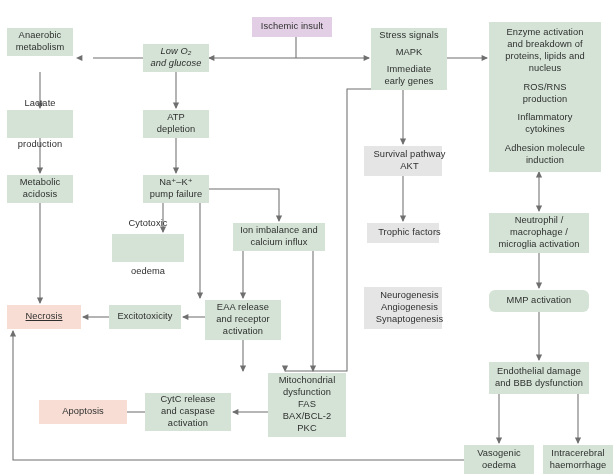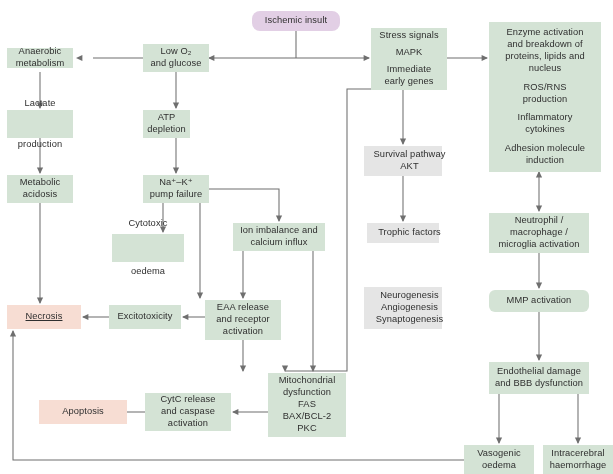--- a/index.html
+++ b/index.html
@@ -111,28 +111,28 @@
         <path d="M268,412 L233,412"></path>
         <polygon points="232,412 238.4,408.9 238.4,415.1" fill="#6f6f6f" stroke="none"></polygon>
         <path d="M145,412 L113,412"></path>
         <polygon points="112,412 118.4,408.9 118.4,415.1" fill="#6f6f6f" stroke="none"></polygon>
         <path d="M464,460 L13,460 L13,331"></path>
         <polygon points="13,330 9.9,336.4 16.1,336.4" fill="#6f6f6f" stroke="none"></polygon>
       </g>
   </svg>
 
   <div id="node-layer">
-      <div class="node c-purple" style="left: 252px; top: 11px; width: 88px; height: 20px; border-radius: 8px;">
+      <div class="node c-purple" style="left: 252px; top: 17px; width: 80px; height: 20px;">
         <span class="ln">Ischemic insult</span>
       </div>
-      <div class="node c-green" style="left: 7px; top: 48px; width: 66px; height: 20px;">
+      <div class="node c-green" style="left: 7px; top: 28px; width: 66px; height: 28px;">
         <span class="ln">Anaerobic</span>
         <span class="ln">metabolism</span>
       </div>
-      <div class="node c-green" style="left: 143px; top: 44px; width: 66px; height: 28px;">
+      <div class="node c-green" style="left: 143px; top: 44px; width: 66px; height: 28px; font-style: italic;">
         <span class="ln">Low O₂</span>
         <span class="ln">and glucose</span>
       </div>
       <div class="node c-green" style="left: 371px; top: 28px; width: 76px; height: 62px;">
         <span class="ln">Stress signals</span>
         <span class="gap"></span>
         <span class="ln">MAPK</span>
         <span class="gap"></span>
         <span class="ln">Immediate</span>
         <span class="ln">early genes</span>
@@ -149,21 +149,21 @@
         <span class="ln">Inflammatory</span>
         <span class="ln">cytokines</span>
         <span class="gap"></span>
         <span class="ln">Adhesion molecule</span>
         <span class="ln">induction</span>
       </div>
       <div class="node c-green" style="left: 7px; top: 110px; width: 66px; height: 28px; gap: 29px;">
         <span class="ln">Lactate</span>
         <span class="ln">production</span>
       </div>
-      <div class="node c-green" style="left: 143px; top: 110px; width: 47px; height: 28px;">
+      <div class="node c-green" style="left: 143px; top: 110px; width: 66px; height: 28px;">
         <span class="ln">ATP</span>
         <span class="ln">depletion</span>
       </div>
       <div class="node c-blue" style="left: 364px; top: 146px; width: 78px; height: 30px;">
         <span class="ln">Survival pathway</span>
         <span class="ln">AKT</span>
       </div>
       <div class="node c-green" style="left: 7px; top: 175px; width: 66px; height: 28px;">
         <span class="ln">Metabolic</span>
         <span class="ln">acidosis</span>

